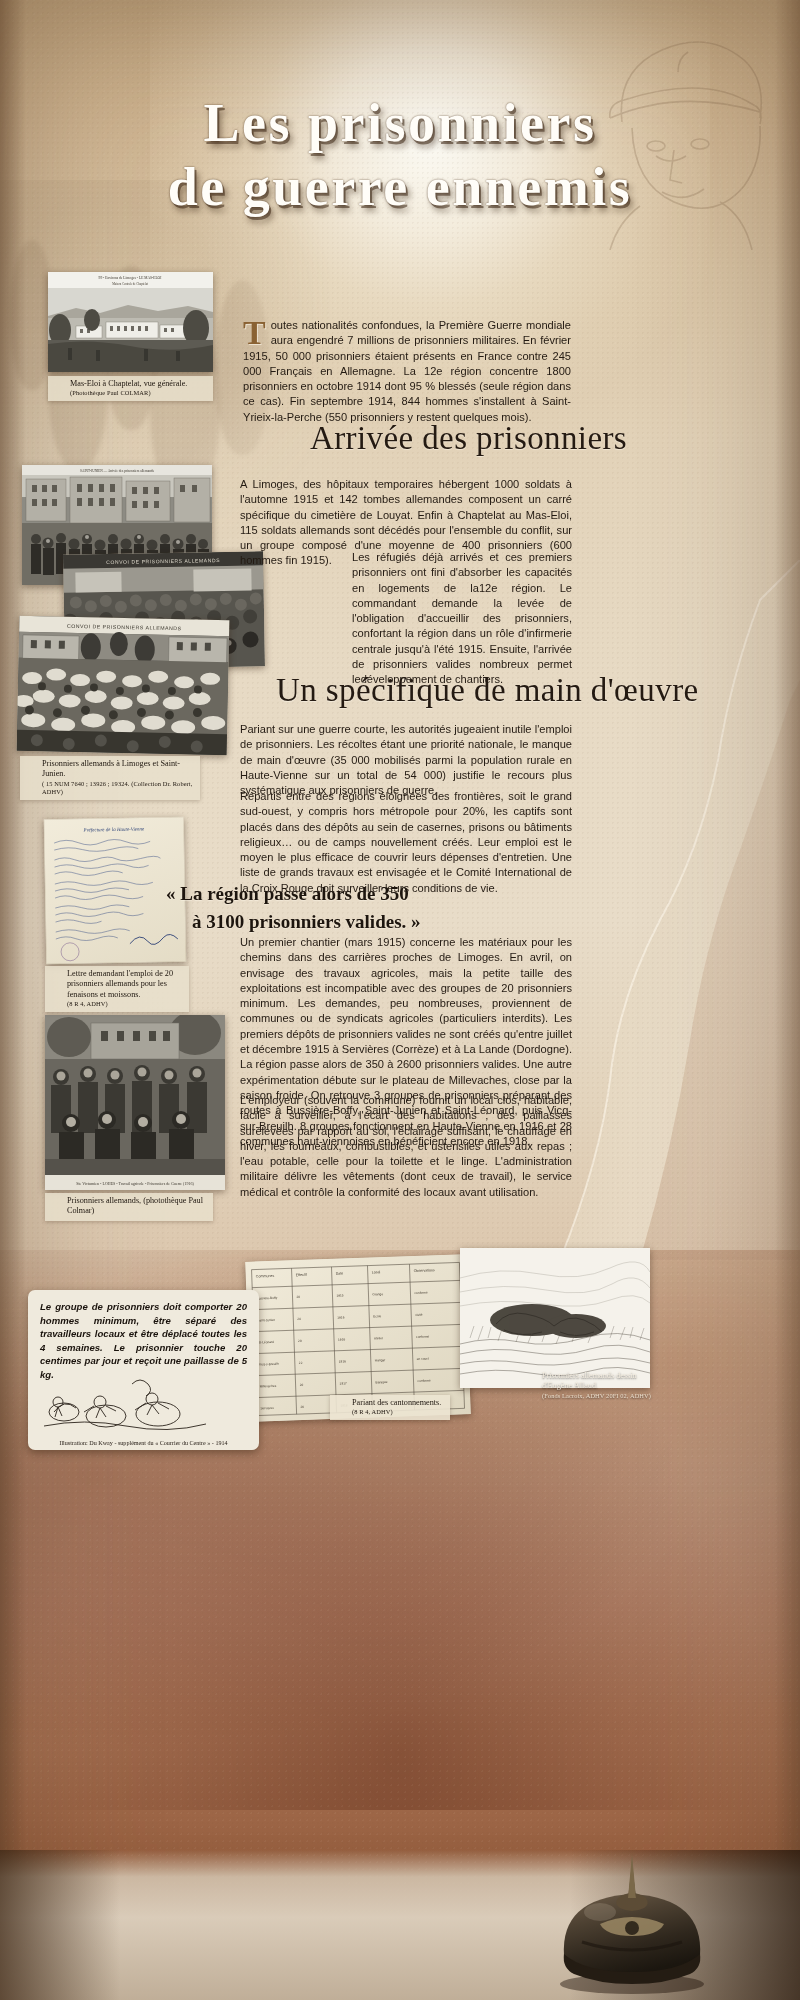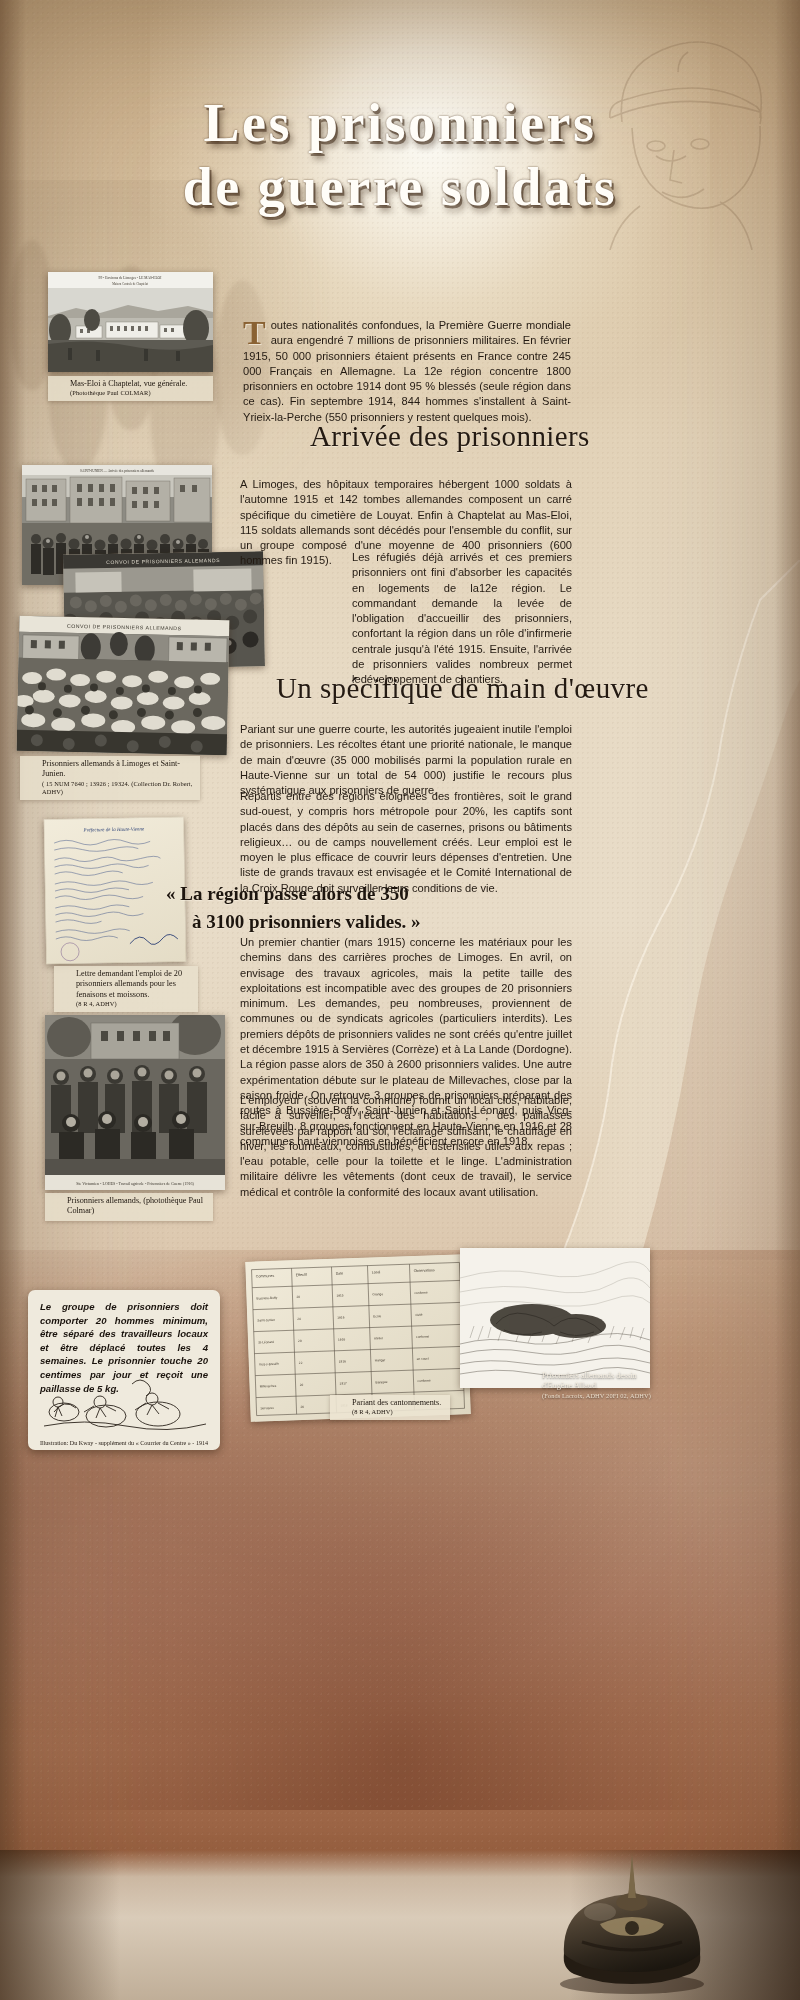--- a/index.html
+++ b/index.html
@@ -135,21 +135,21 @@
     text-shadow:
       2px 3px 0 rgba(60,38,20,.55),
       4px 6px 6px rgba(50,30,14,.45),
       0 0 2px rgba(70,45,22,.8);
   }
 
   
   .section-head {
     position: absolute;
     font-family: "Liberation Serif", serif;
-    font-size: 29px;
+    font-size: 33px;
     color: #241a12;
     letter-spacing: .4px;
     z-index: 5;
     text-shadow: 0 1px 1px rgba(255,250,238,.55);
   }
 
   
   .body-text {
     position: absolute;
     font-family: "Liberation Sans", sans-serif;
@@ -310,21 +310,21 @@
   </div>
 
   <div class="bg-rust"></div>
   <div class="bg-noise"></div>
   <div class="edge-left"></div>
   <div class="edge-right"></div>
   <div class="bg-vignette"></div>
 
   <div class="title-block">
     <div class="title-line">Les prisonniers</div>
-    <div class="title-line">de guerre soldats</div>
+    <div class="title-line">de guerre ennemis</div>
   </div>
 
   <div class="photo" style="left:48px; top:272px; width:165px; height:100px;">
     <div class="ph-inner" style="background:linear-gradient(180deg,#efeee9 0%,#efeee9 16%,#cfcfc8 16%,#9d9d95 52%,#6f7068 74%,#4a4b44 100%);">
       <svg viewBox="0 0 165 100" width="165" height="100">
         <rect x="0" y="0" width="165" height="16" fill="#f2f1ec"></rect>
         <text x="82" y="7" font-family="Liberation Serif, serif" font-size="3.6" fill="#3a352c" text-anchor="middle">99 - Environs de Limoges - LE MAS-ELOI</text>
         <text x="82" y="12.5" font-family="Liberation Serif, serif" font-size="3" fill="#4a4338" text-anchor="middle">Maison Centrale de Chaptelat</text>
         <rect x="0" y="16" width="165" height="30" fill="#d8d7d0"></rect>
         <path d="M0 44 L28 36 L52 41 L80 33 L110 39 L140 34 L165 40 L165 48 L0 48 Z" fill="#a9a69c"></path>
@@ -625,21 +625,21 @@
         <g stroke="#2d4176" stroke-width="0.9" fill="none">
           <path d="M84 126 q10 -12 18 -2 q6 8 16 -4 q6 -6 14 2"></path>
         </g>
         <g fill="none" stroke="#6a4a86" stroke-width="0.8" opacity="0.55">
           <circle cx="24" cy="133" r="9"></circle>
         </g>
         <rect x="0" y="0" width="140" height="145" fill="none" stroke="rgba(120,96,64,.25)" stroke-width="1"></rect>
       </svg>
     </div>
   </div>
-  <div class="ph-caption" style="left:45px; top:966px; width:144px;margin-left:9px;">
+  <div class="ph-caption" style="left:45px; top:966px; width:144px;">
     <span class="cap-main">Lettre demandant l'emploi de 20 prisonniers allemands pour les fenaisons et moissons.</span>
     <span class="cap-credit">(8 R 4,  ADHV)</span>
   </div>
 
   <div class="body-text" style="left:240px; top:722px; width:332px;">Pariant sur une guerre courte, les autorités jugeaient inutile l'emploi de prisonniers. Les récoltes étant une priorité nationale, le manque de main d'œuvre (35 000 mobilisés parmi la population rurale en Haute-Vienne sur un total de 54 000) justifie le recours plus systématique aux prisonniers de guerre.</div>
 
   <div class="body-text" style="left:240px; top:789px; width:332px;">Répartis entre des régions éloignées des frontières, soit le grand sud-ouest, y compris hors métropole pour 20%, les captifs sont placés dans des dépôts au sein de casernes, prisons ou bâtiments religieux… ou de camps nouvellement créés. Leur emploi est le moyen le plus efficace de couvrir leurs dépenses d'entretien. Une liste de grands travaux est envisagée et le Comité International de la Croix Rouge doit surveiller leurs conditions de vie.</div>
 
   <div class="pull-quote" style="left:166px; top:880px; width:400px;">
     <span>« La région passe alors de 350</span>
@@ -711,21 +711,21 @@
         <rect x="0" y="144" width="180" height="31" fill="#55524b"></rect>
         <rect x="0" y="160" width="180" height="15" fill="#e7e3d8"></rect>
         <text x="90" y="170" font-family="Liberation Serif, serif" font-size="4" fill="#3b362d" text-anchor="middle">Ste Victurnien - LOHES - Travail agricole - Prisonniers de Guerre (1916)</text>
       </svg>
     </div>
   </div>
   <div class="ph-caption" style="left:45px; top:1193px; width:168px;">
     <span class="cap-main">Prisonniers allemands, (photothèque Paul Colmar)</span>
   </div>
 
-  <div class="info-box" style="left:28px; top:1290px; width:192px; height:160px;">
+  <div class="info-box" style="left:28px; top:1290px; width:231px; height:160px;">
     <div class="ib-text">Le groupe de prisonniers doit comporter 20 hommes minimum, être séparé des travailleurs locaux et être déplacé toutes les 4 semaines. Le prisonnier touche 20 centimes par jour et reçoit une paillasse de 5 kg.</div>
     <svg viewBox="0 0 170 62" width="170" height="62" style="position:absolute; left:12px; bottom:16px;">
       <g stroke="#2a231b" stroke-width="0.9" fill="none">
         <ellipse cx="24" cy="40" rx="15" ry="9"></ellipse>
         <path d="M14 40 q10 -14 22 -4"></path>
         <circle cx="18" cy="30" r="5"></circle>
         <path d="M18 35 l-3 10 M18 35 l4 9"></path>
         <ellipse cx="66" cy="44" rx="20" ry="11"></ellipse>
         <circle cx="60" cy="30" r="6"></circle>
         <path d="M60 36 l-4 10 M60 36 l6 9 M54 34 l-10 6 M66 34 l10 5"></path>

